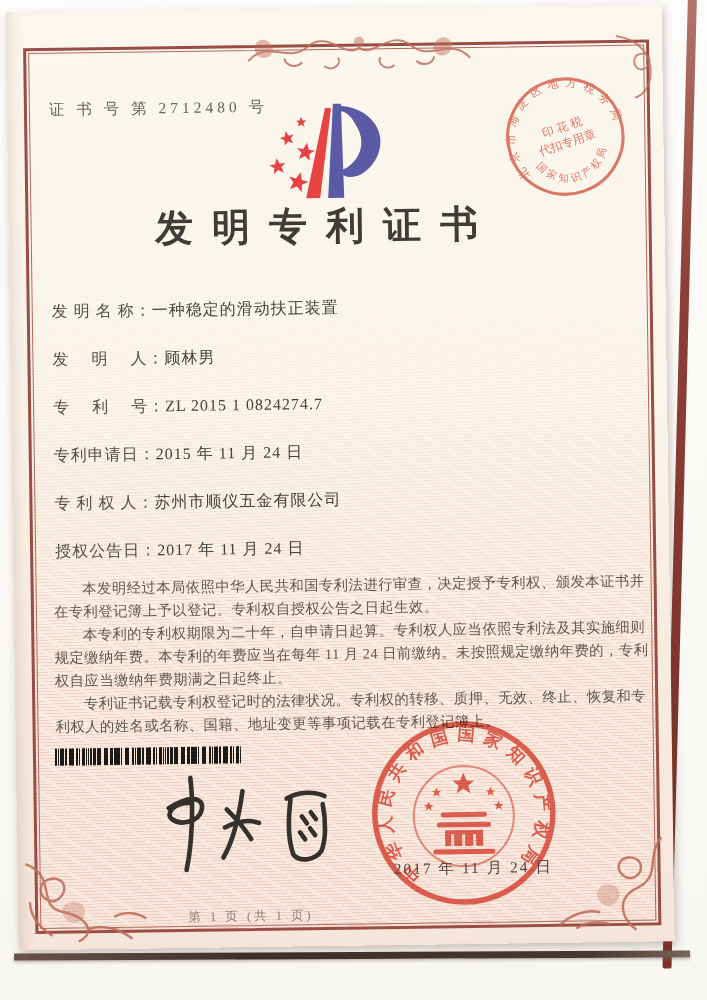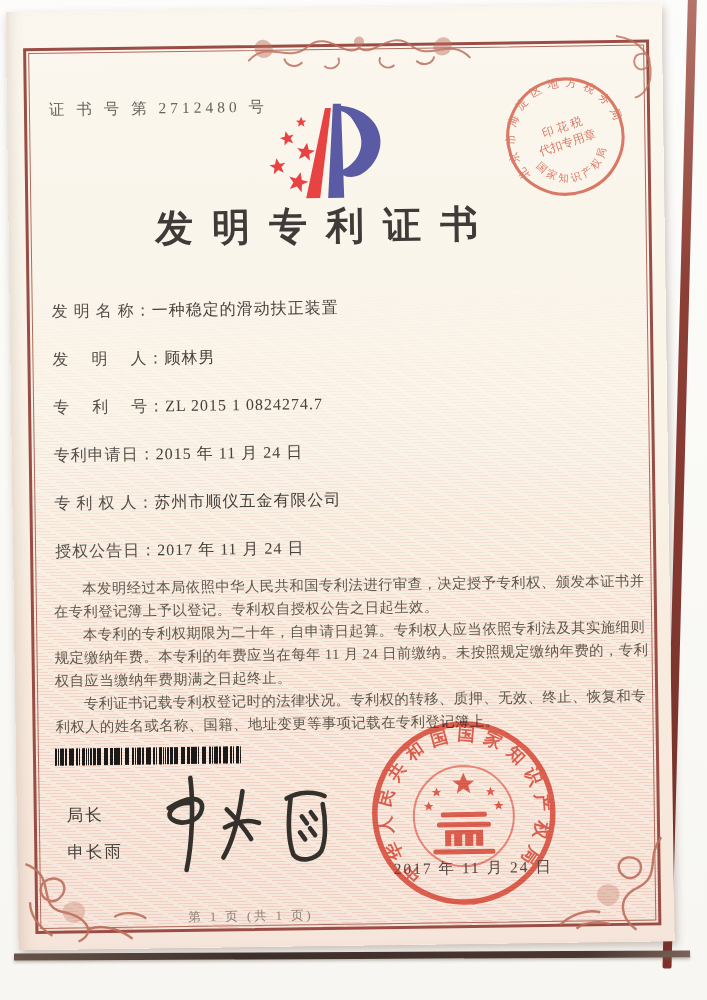--- a/index.html
+++ b/index.html
@@ -165,24 +165,20 @@
     </div>
 
     <div class="body-text">
       <p>本发明经过本局依照中华人民共和国专利法进行审查，决定授予专利权、颁发本证书并在专利登记簿上予以登记。专利权自授权公告之日起生效。</p>
       <p>本专利的专利权期限为二十年，自申请日起算。专利权人应当依照专利法及其实施细则规定缴纳年费。本专利的年费应当在每年 11 月 24 日前缴纳。未按照规定缴纳年费的，专利权自应当缴纳年费期满之日起终止。</p>
       <p>专利证书记载专利权登记时的法律状况。专利权的转移、质押、无效、终止、恢复和专利权人的姓名或名称、国籍、地址变更等事项记载在专利登记簿上。</p>
     </div>
 
     <div class="barcode"></div>
 
-    <div class="signer">
-      <div>局长</div>
-      <div class="name">申长雨</div>
-    </div>
 
     <svg class="signature" viewBox="0 0 215 110">
       <g fill="none" stroke="currentColor" stroke-width="4.6" stroke-linecap="round">
         <path d="M30,38 C52,24 66,28 63,40 C60,52 42,56 33,49 C26,43 36,32 52,33"></path>
         <path d="M52,8 C55,34 53,74 47,100"></path>
         <path d="M104,22 C100,48 94,72 84,88"></path>
         <path d="M88,40 C98,50 106,60 112,70"></path>
         <path d="M86,58 C98,52 110,50 120,54"></path>
         <path d="M148,30 C160,23 176,23 186,28"></path>
         <path d="M152,30 C149,52 149,72 154,86 C160,94 176,92 182,83 C187,72 187,52 184,36"></path>

